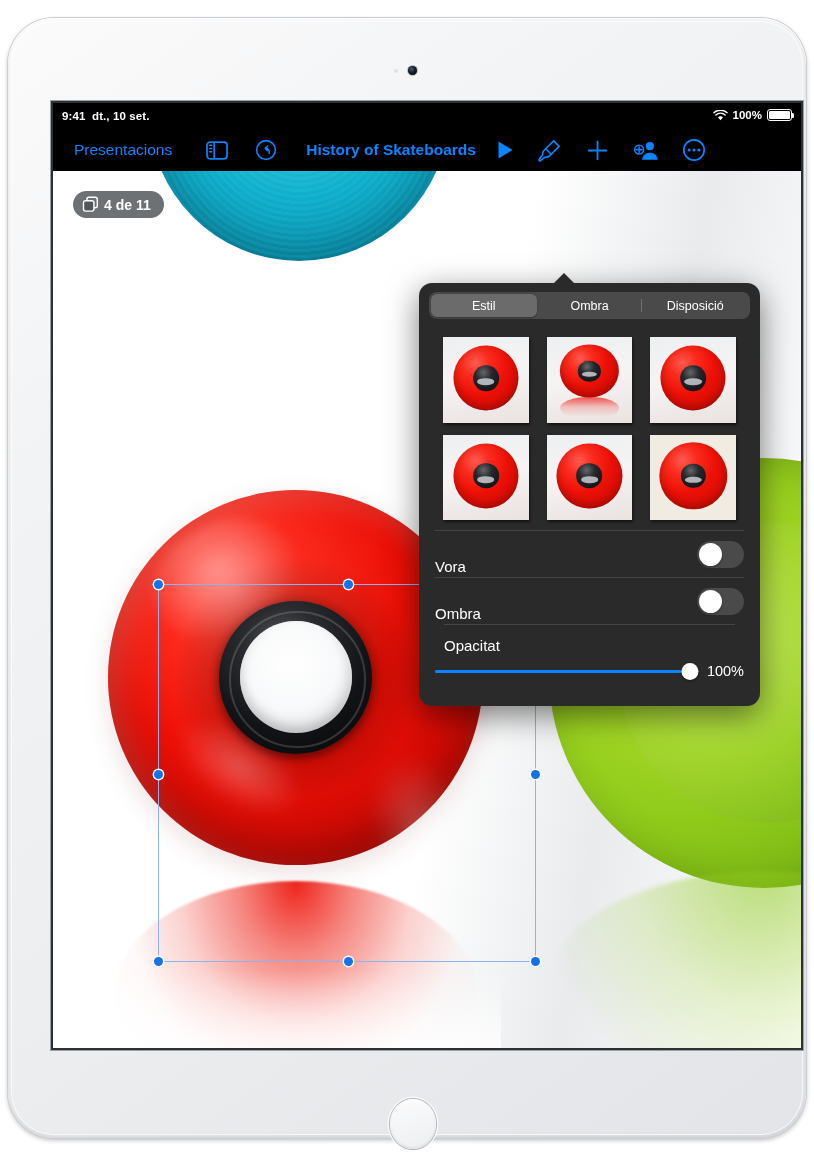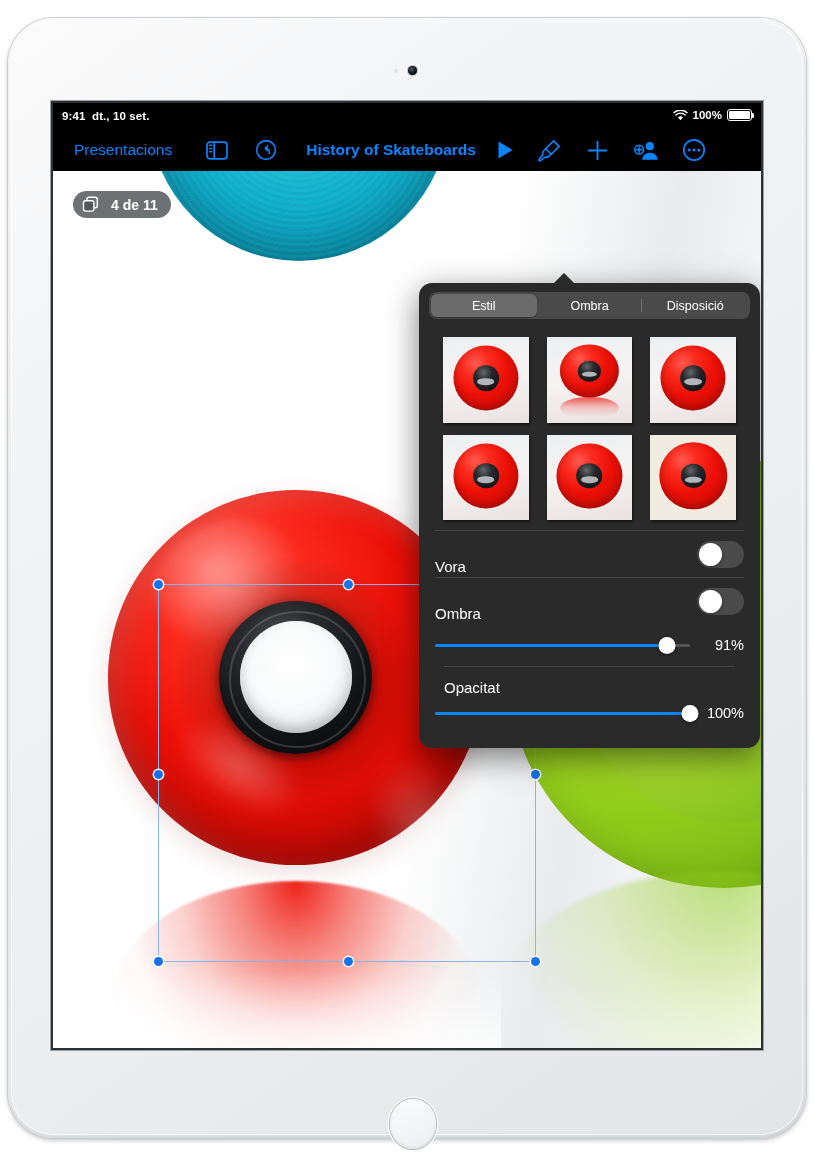--- a/index.html
+++ b/index.html
@@ -79,20 +79,21 @@
   
   #screen {
     position: absolute;
     left: 53px;
     top: 103px;
     width: 708px;
     height: 945px;
     background: #ffffff;
     overflow: hidden;
     box-shadow: 0 0 0 2px #2e3133, 0 0 0 3px #9aa0a6;
+    padding-left: 40px;
   }
 
   
   #status-bar {
     position: absolute;
     left: 0; top: 0;
     width: 100%;
     height: 26px;
     background: #000000;
     color: #ffffff;
@@ -346,21 +347,21 @@
   
   #slide-pill {
     position: absolute;
     left: 20px; top: 20px;
     height: 27px;
     padding: 0 13px 0 9px;
     border-radius: 14px;
     background: rgba(82,86,88,0.84);
     display: flex;
     align-items: center;
-    gap: 12px;
+    gap: 5px;
     color: #ffffff;
     font-size: 14px;
     font-weight: bold;
     backdrop-filter: blur(6px);
     cursor: pointer;
   }
 
   
   #selection {
     position: absolute;
@@ -812,28 +813,20 @@
         </div>
       </div>
 
       <div class="row">
         <span class="row-label">Ombra</span>
         <div class="switch off">
           <div class="knob"></div>
         </div>
       </div>
 
-      <div class="slider-row">
-        <div class="slider">
-          <div class="track"></div>
-          <div class="track-fill" id="refl-fill" style="width: 91%;"></div>
-          <div class="knob-s" id="refl-knob" style="left: 91%;"></div>
-        </div>
-        <span class="slider-val">91%</span>
-      </div>
 
       <div class="section-label">Opacitat</div>
       <div class="slider-row">
         <div class="slider">
           <div class="track"></div>
           <div class="track-fill" id="opac-fill" style="width: 100%;"></div>
           <div class="knob-s" id="opac-knob" style="left: 100%;"></div>
         </div>
         <span class="slider-val">100%</span>
       </div>

